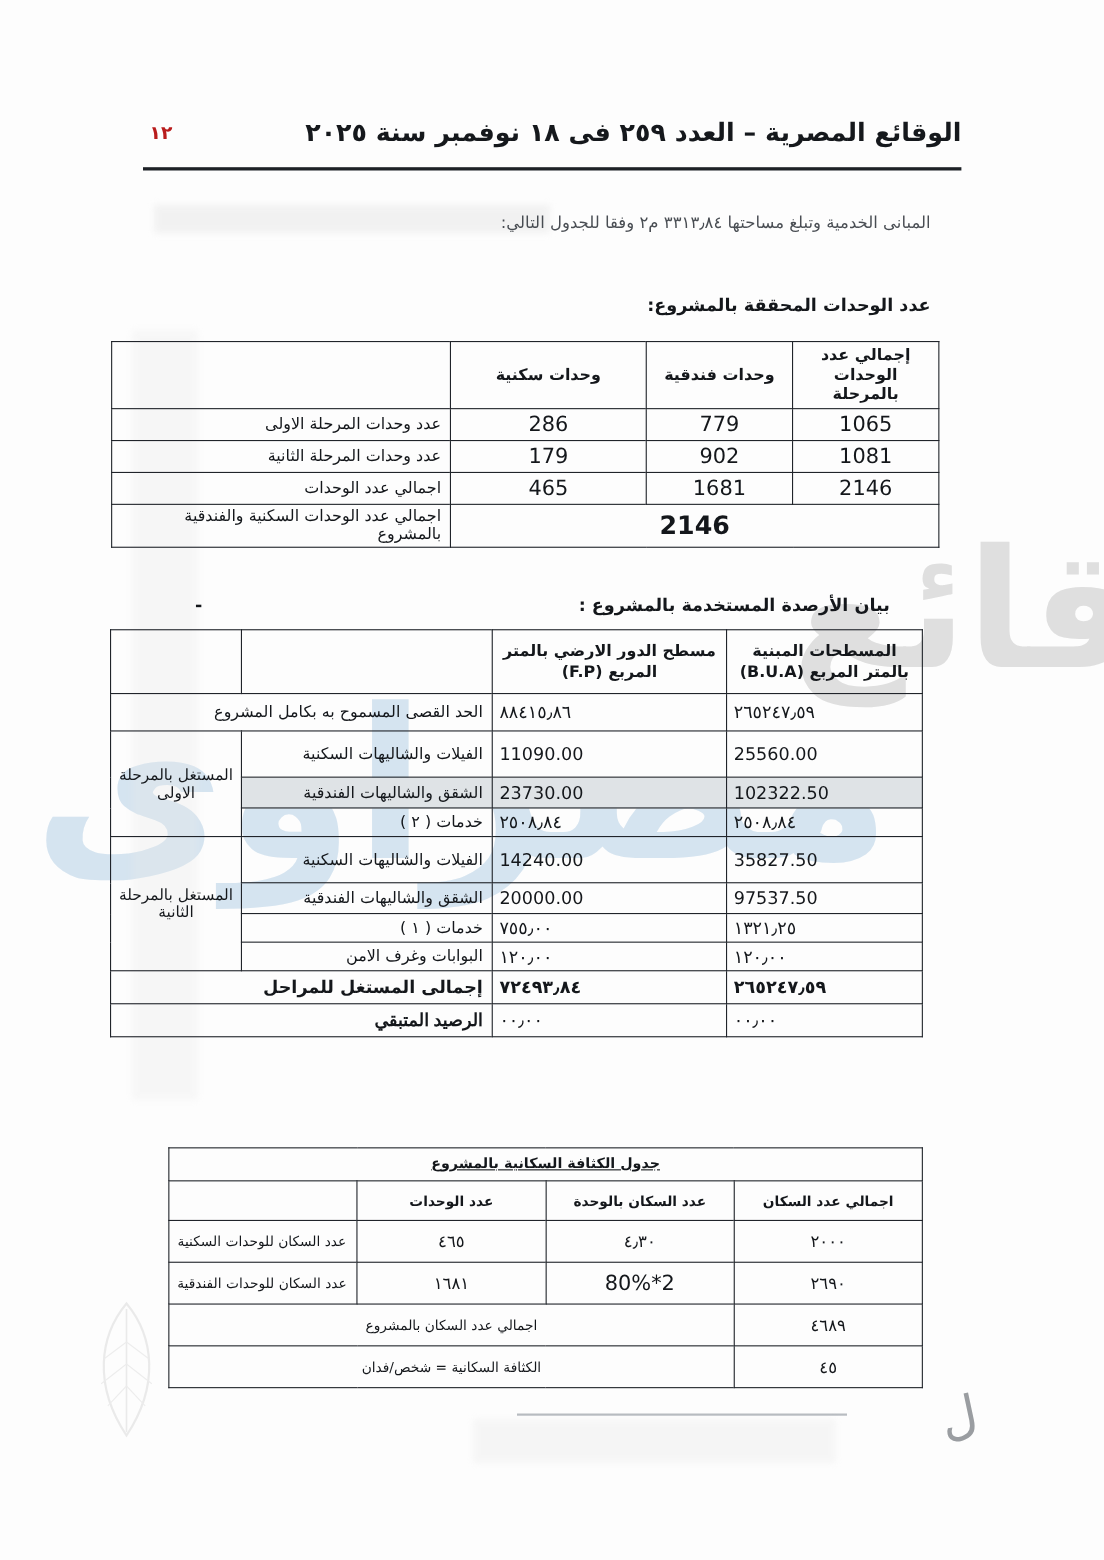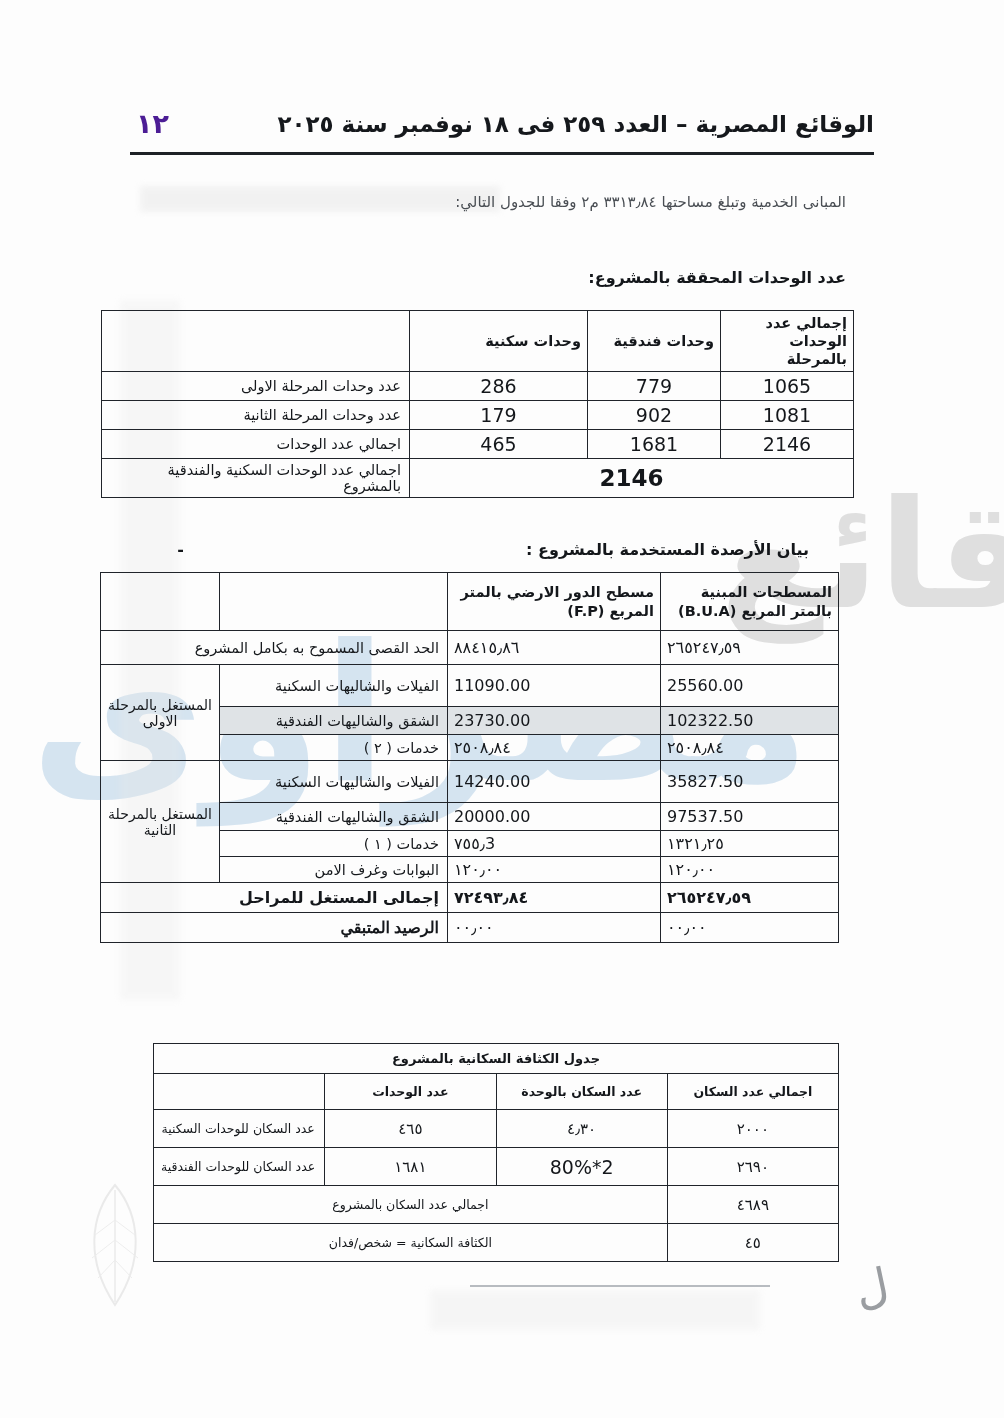--- a/index.html
+++ b/index.html
@@ -79,23 +79,23 @@
     justify-content: space-between;
     direction: rtl;
   }
   .header-title {
     font-size: 23px;
     font-weight: bold;
     color: #15181c;
     white-space: nowrap;
   }
   .header-page {
-    font-size: 27px;
-    font-weight: bold;
-    color: #4c1d95;
+    font-size: 17px;
+    font-weight: bold;
+    color: #b91c1c;
     padding-left: 6px;
   }
   .header-rule {
     position: absolute;
     top: 152px;
     right: 130px;
     width: 744px;
     height: 3px;
     background: #1d2126;
   }
@@ -154,21 +154,21 @@
   }
   .num {
     text-align: center;
     font-size: 19px;
   }
   .nums {
     text-align: left;
     font-size: 16px;
   }
   .hd {
-    text-align: right;
+    text-align: center;
     font-size: 14.5px;
     font-weight: bold;
     line-height: 1.25;
   }
   .big {
     text-align: center;
     font-size: 23px;
     font-weight: bold;
   }
 
@@ -206,20 +206,21 @@
     width: 686px;
   }
   #tbl-den td.d0 { width: 155px; }
   #tbl-den td.d1 { width: 150px; }
   #tbl-den td.d2 { width: 170px; }
   #tbl-den td.d3 { width: 211px; text-align: center; }
   .den-title {
     text-align: center;
     font-size: 13px;
     font-weight: bold;
+    text-decoration: underline;
   }
   .den-hd {
     text-align: center;
     font-size: 12.5px;
     font-weight: bold;
   }
   .den-num {
     text-align: center;
     font-size: 15px;
   }
@@ -353,21 +354,21 @@
       <td class="lbl b2">الفيلات والشاليهات السكنية</td>
       <td class="rot b3" rowspan="4">المستغل بالمرحلة الثانية</td>
     </tr>
     <tr style="height:28px;">
       <td class="nums b0">97537.50</td>
       <td class="nums b1">20000.00</td>
       <td class="lbl b2">الشقق والشاليهات الفندقية</td>
     </tr>
     <tr style="height:26px;">
       <td class="nums b0">١٣٢١٫٢٥</td>
-      <td class="nums b1">٧٥٥٫3</td>
+      <td class="nums b1">٧٥٥٫٠٠</td>
       <td class="lbl b2">خدمات ( ١ )</td>
     </tr>
     <tr style="height:26px;">
       <td class="nums b0">١٢٠٫٠٠</td>
       <td class="nums b1">١٢٠٫٠٠</td>
       <td class="lbl b2">البوابات وغرف الامن</td>
     </tr>
 
     <tr style="height:30px;">
       <td class="nums b0" style="font-weight:bold;">٢٦٥٢٤٧٫٥٩</td>

